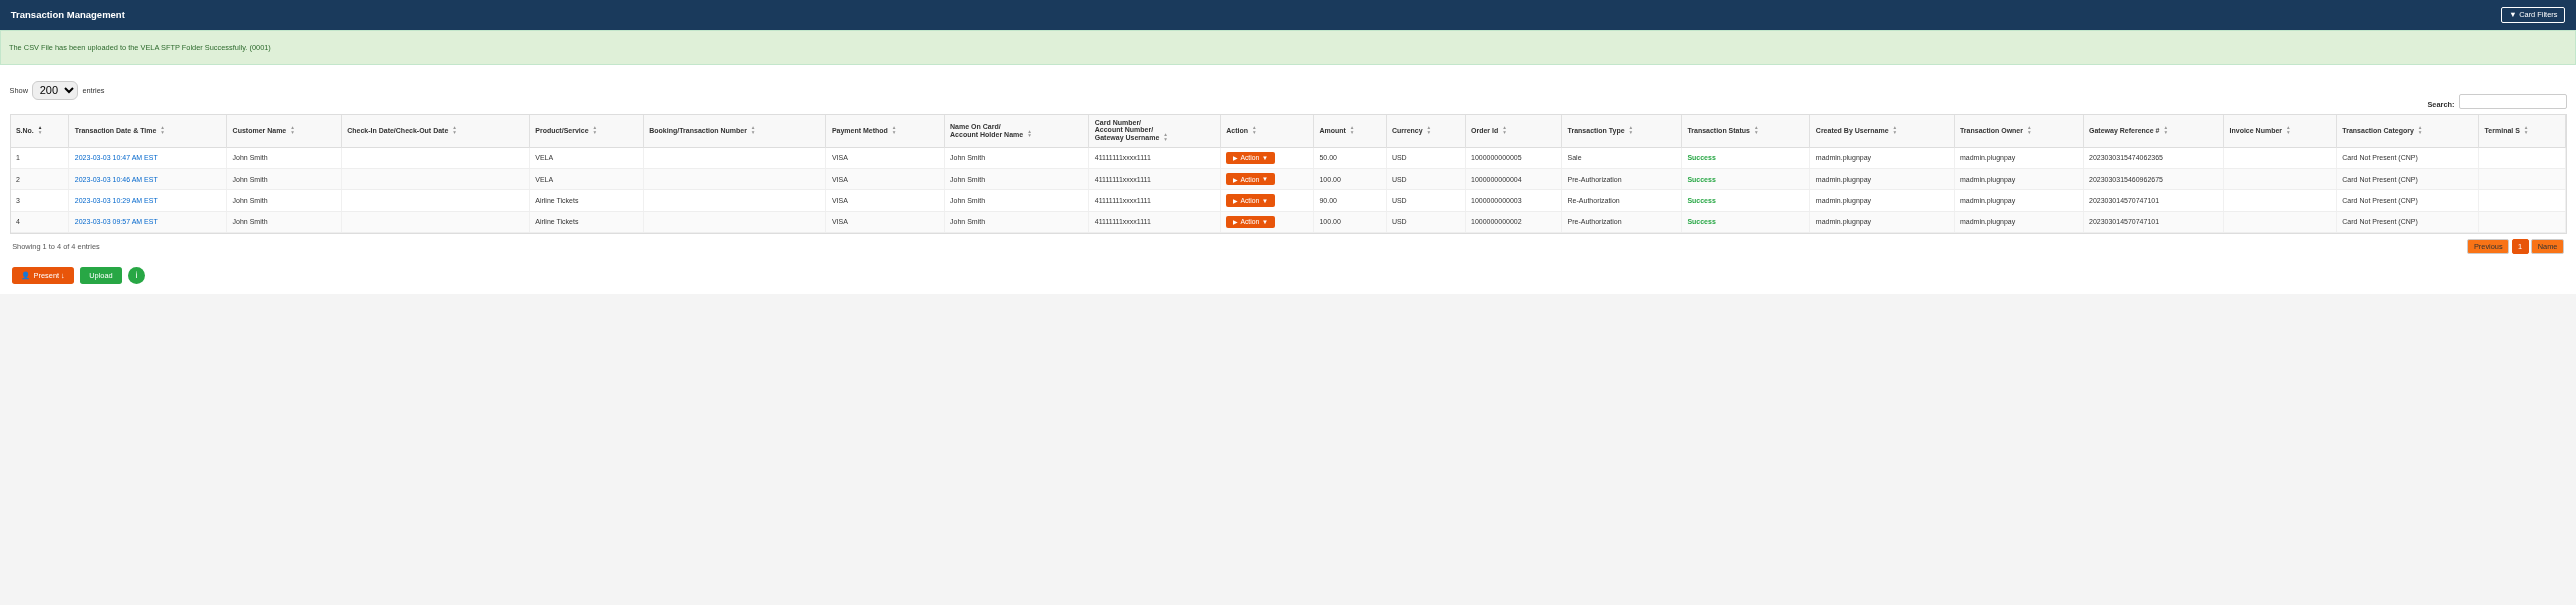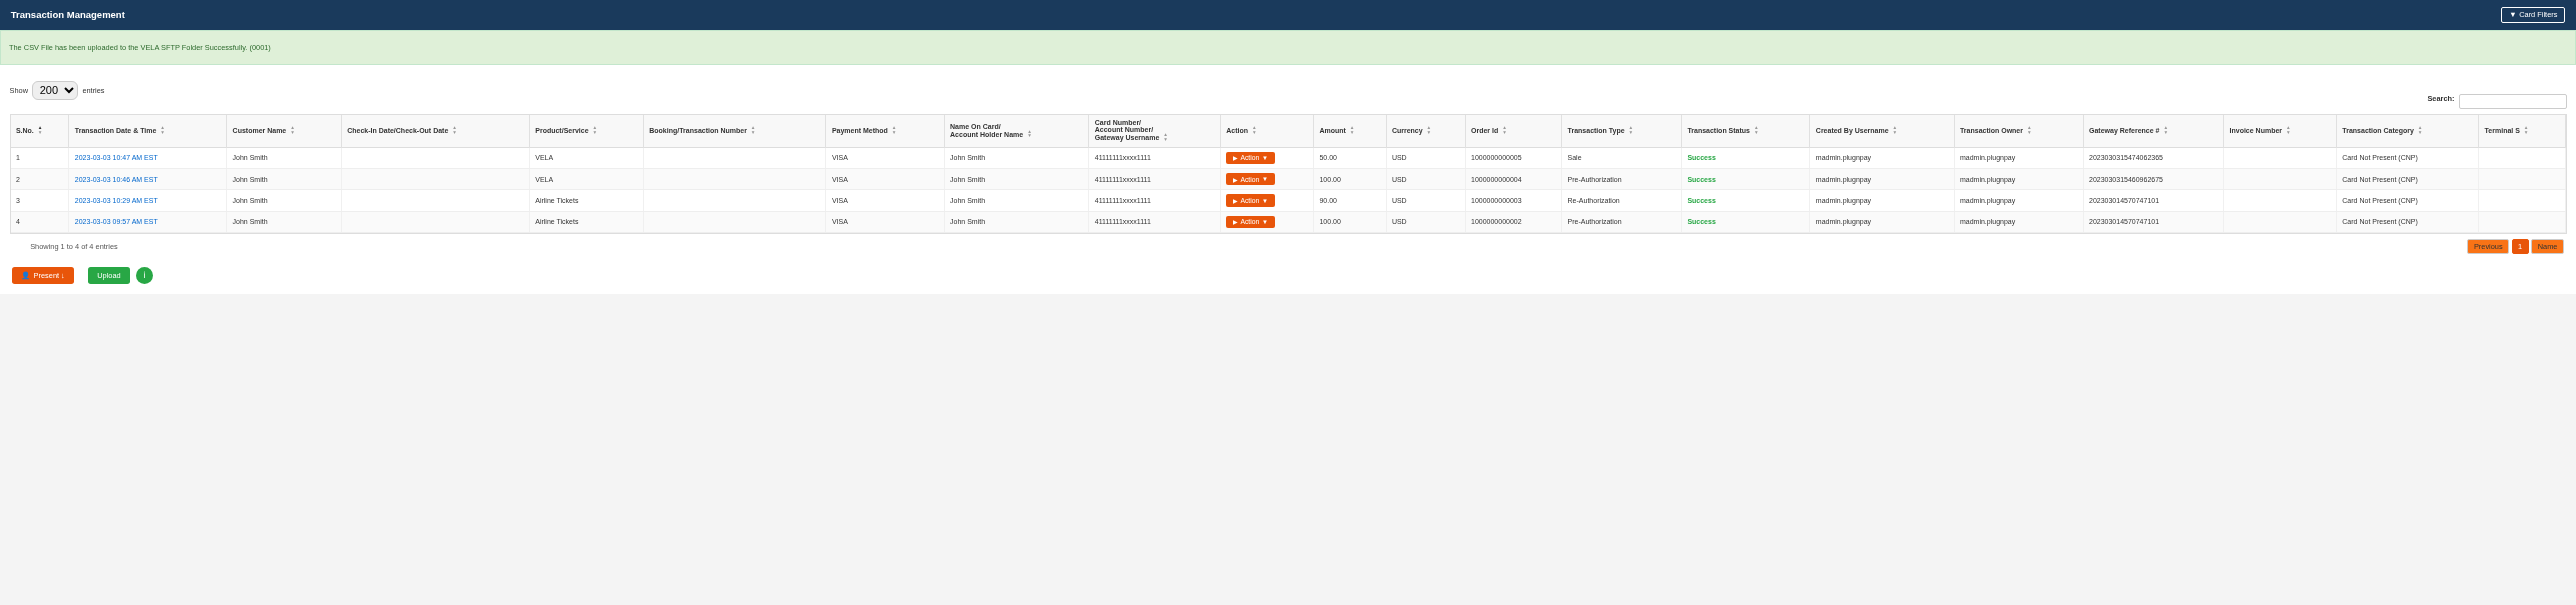--- a/index.html
+++ b/index.html
@@ -57,21 +57,21 @@
       font-size: 7.4px;
     }
     .show-entries select {
       border: 0.7px solid #ccc;
       padding: 1.4px 2.7px;
       font-size: 11px;
       border-radius: 6px;
     }
     .search-area {
       display: flex;
-      align-items: flex-start;
+      align-items: flex-end;
       gap: 4px;
       font-size: 7.4px;
       margin-top: 22px;
     }
     .search-area label { font-weight: bold; }
     .search-area input {
       border: 0.7px solid #ccc;
       padding: 2px 4px;
       font-size: 7.4px;
       border-radius: 2px;
@@ -147,21 +147,20 @@
       font-weight: bold;
     }
 
     
     .pagination-row {
       display: flex;
       align-items: center;
       justify-content: space-between;
       padding: 5.4px 2.7px;
       font-size: 7.4px;
-      margin-left: 18px;
     }
     .pagination-info { color: #555; }
     .pagination-controls {
       display: flex;
       align-items: center;
       gap: 2.7px;
     }
     .page-btn {
       border: 0.7px solid #ccc;
       background: #f97316;
@@ -197,21 +196,20 @@
       gap: 2.7px;
     }
     .upload-btn {
       background: #28a745;
       color: #fff;
       border: none;
       padding: 4px 9.5px;
       border-radius: 2.7px;
       font-size: 7.4px;
       cursor: pointer;
-      margin-left: 8px;
     }
     .info-btn {
       background: #28a745;
       color: #fff;
       border: none;
       width: 17.6px;
       height: 17.6px;
       border-radius: 50%;
       font-size: 8.8px;
       cursor: pointer;

